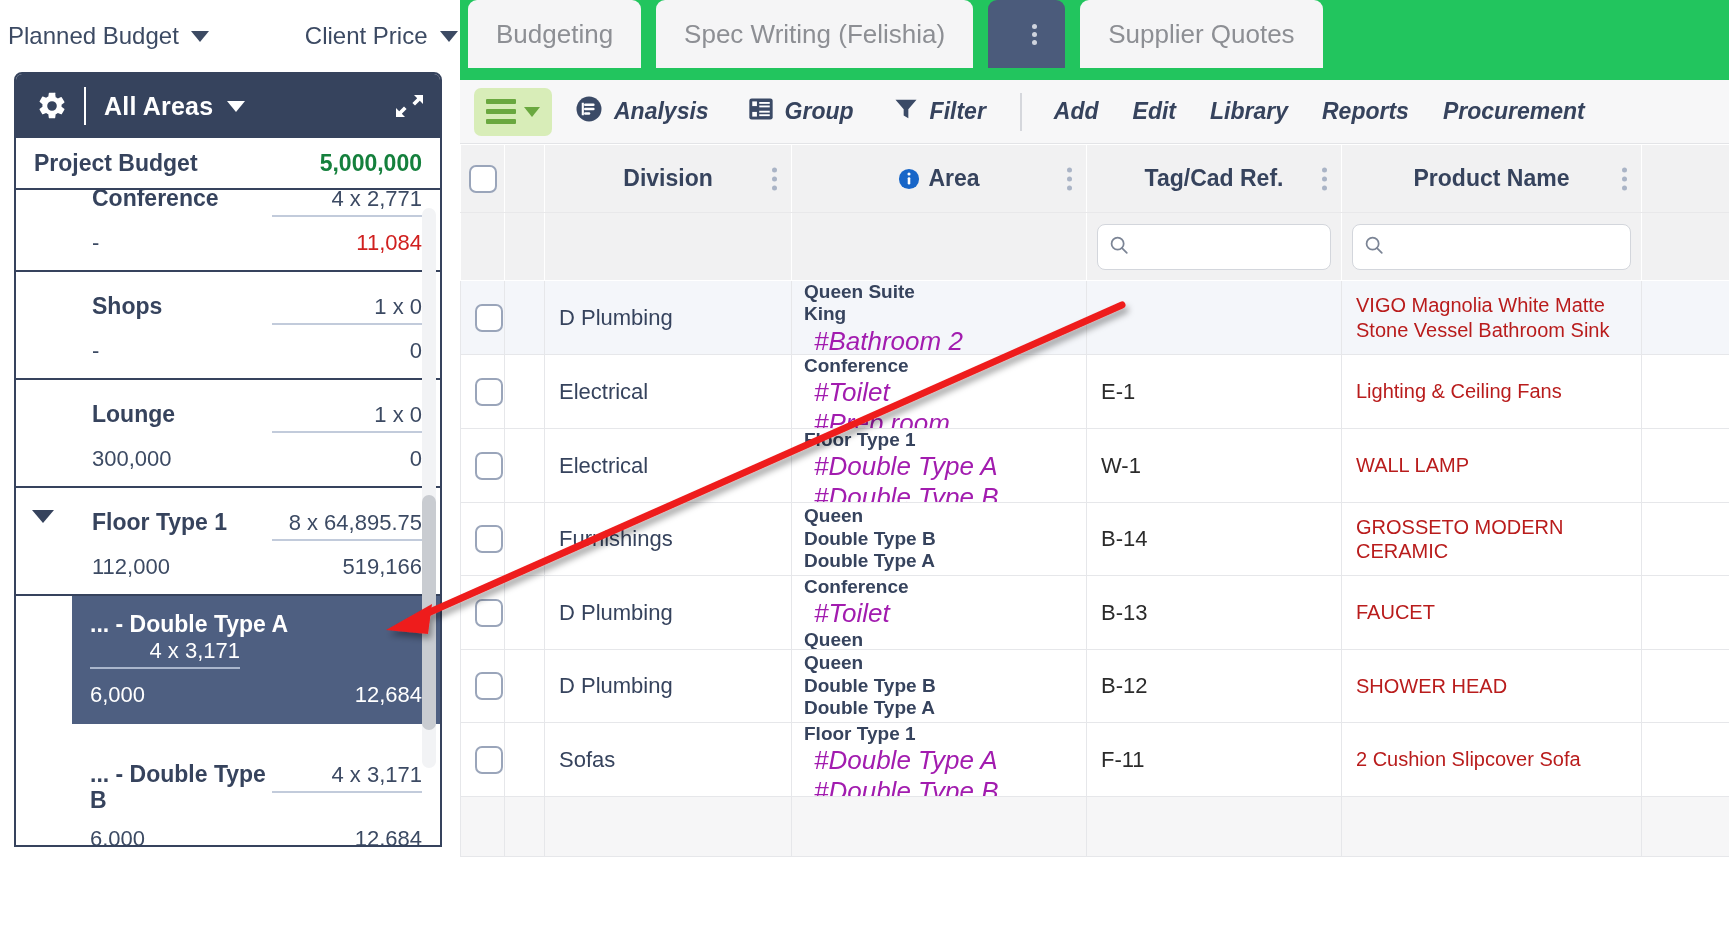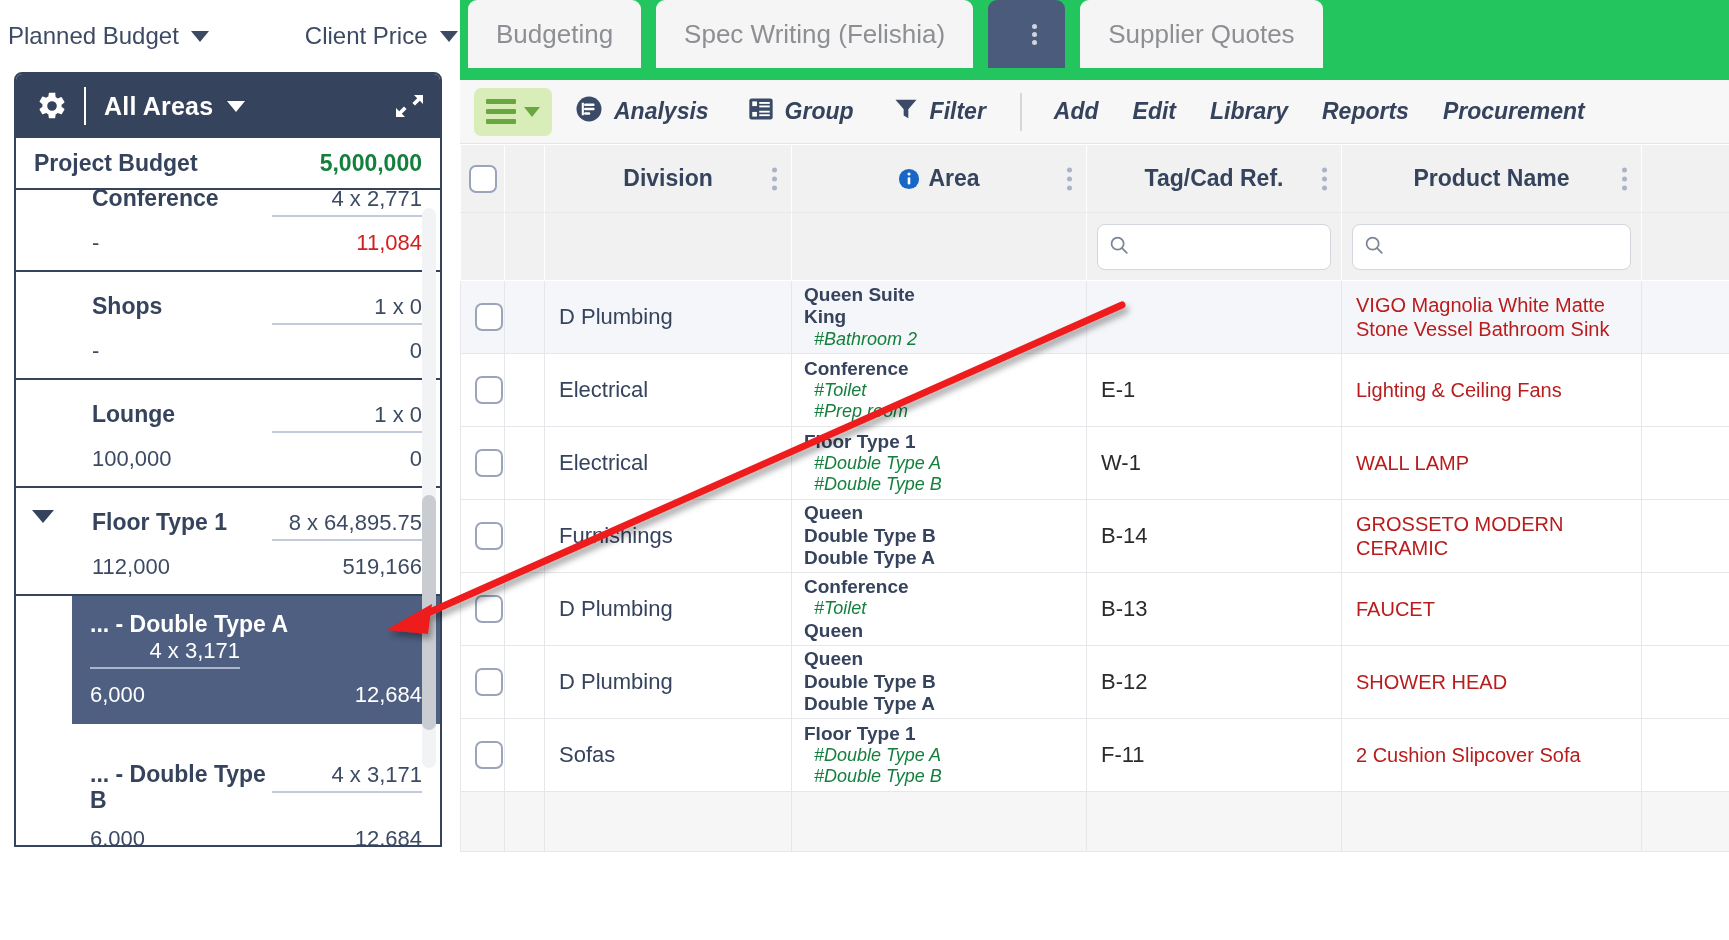--- a/index.html
+++ b/index.html
@@ -298,21 +298,21 @@
   .area-cell {
     line-height: 1.18;
     max-height: 73px;
     overflow: hidden;
   }
   .area-main {
     color: #36435d; font-weight: bold; font-size: 19px;
     display: block;
   }
   .area-sub {
-    color: #15803d; font-style: italic; font-size: 18px;
+    color: #a21caf; font-style: italic; font-size: 26px;
     display: block; padding-left: 10px;
   }
   td.c-prodname { color: #b91c1c; font-size: 20px; line-height: 1.22; }
   .cb {
     width: 28px; height: 28px;
     border: 2px solid #9aa5ba; border-radius: 7px;
     background: #fff; cursor: pointer; margin: 0 auto;
   }
   tr.tail td { height: 60px; background: #f6f6f7; border: 1px solid #e6e7ea; }
 
@@ -388,21 +388,21 @@
             <span class="bright">0</span>
           </div>
         </div>
 
         <div class="bgroup">
           <div class="brow">
             <span class="bname">Lounge</span>
             <span class="bqty">1 x 0</span>
           </div>
           <div class="brow2">
-            <span class="bleft">100,000</span>
+            <span class="bleft">300,000</span>
             <span class="bright">0</span>
           </div>
         </div>
 
         <div class="bgroup">
           <span class="tri-toggle"></span>
           <div class="brow">
             <span class="bname">Floor Type 1</span>
             <span class="bqty">8 x 64,895.75</span>
           </div>

